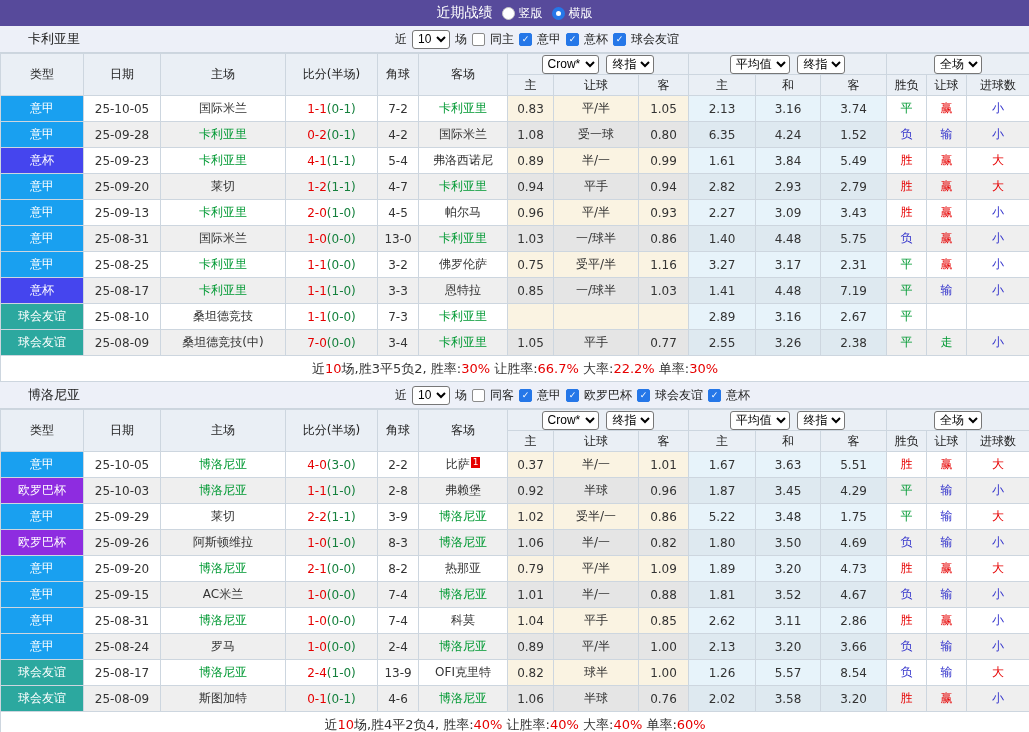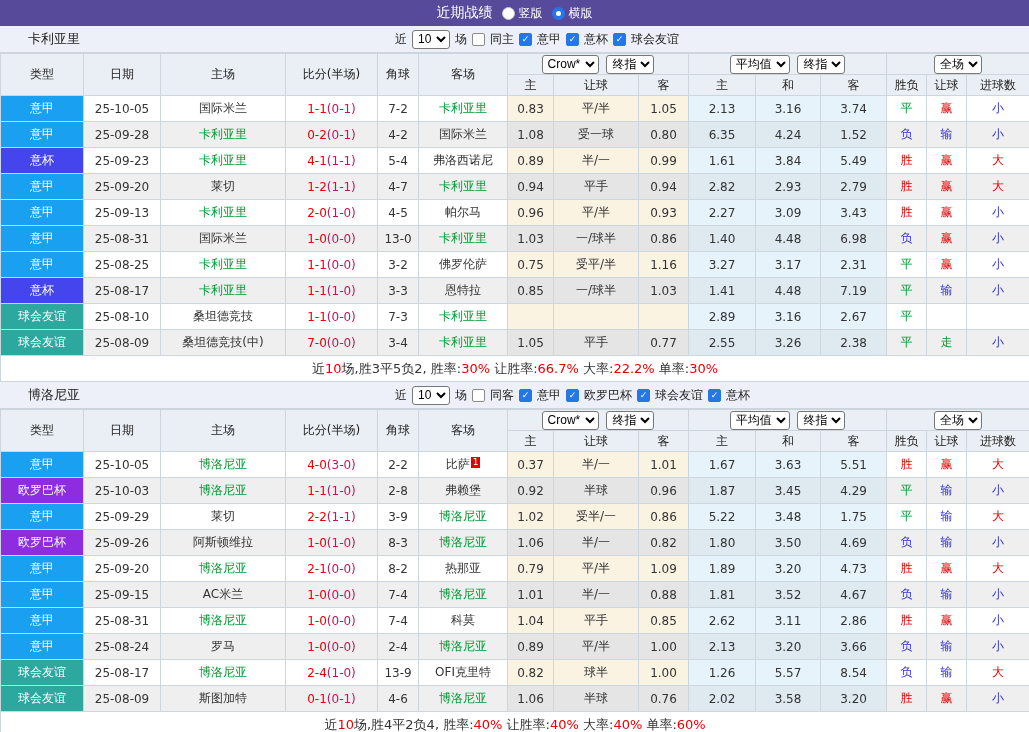--- a/index.html
+++ b/index.html
@@ -23,21 +23,21 @@
   table{border-collapse:collapse;table-layout:fixed;width:1029px;font-size:12px;color:#333}
   th,td{border:1px solid #cdd6df;text-align:center;padding:0;overflow:hidden;white-space:nowrap}
   thead th{background:#eaeff5;font-weight:normal;color:#222;height:20px;font-size:12px}
   tbody td{height:25px;background:#fff}
   tr.even td{background:#efefef}
   td.c-let{background:#faf3e2}  tr.even td.c-let{background:#e5e5e5}
   td.c-avg{background:#e7f3fa}  tr.even td.c-avg{background:#dee9f0}
   td.badge{color:#fff}
   .green{color:#009933}
   .ft{color:#e60000}
-  .ht{color:#be185d}
+  .ht{color:#15803d}
   .summary td{height:25px;background:#fff;font-size:13px;color:#333}
   .summary .red{color:#e60000}
   .rc{display:inline-block;background:#e60000;color:#fff;font-size:9px;line-height:11px;padding:0 2px;vertical-align:3px;margin-left:1px}
 </style>
 </head>
 <body>
 
 <div class="wrap">
 
   <div class="topbar">
@@ -210,21 +210,21 @@
           <td>25-08-31</td>
           <td>国际米兰</td>
           <td><span class="ft">1-0</span><span class="ht">(0-0)</span></td>
           <td>13-0</td>
           <td><span class="green">卡利亚里</span></td>
           <td class="c-let">1.03</td>
           <td class="c-let">一/球半</td>
           <td class="c-let">0.86</td>
           <td class="c-avg">1.40</td>
           <td class="c-avg">4.48</td>
-          <td class="c-avg">6.98</td>
+          <td class="c-avg">5.75</td>
           <td style="color: rgb(51, 51, 204);">负</td>
           <td style="color: rgb(230, 0, 0);">赢</td>
           <td style="color: rgb(51, 51, 204);">小</td>
         </tr>
         <tr>
           <td class="badge" style="background: rgb(25, 160, 240);">意甲</td>
           <td>25-08-25</td>
           <td class="green">卡利亚里</td>
           <td><span class="ft">1-1</span><span class="ht">(0-0)</span></td>
           <td>3-2</td>

